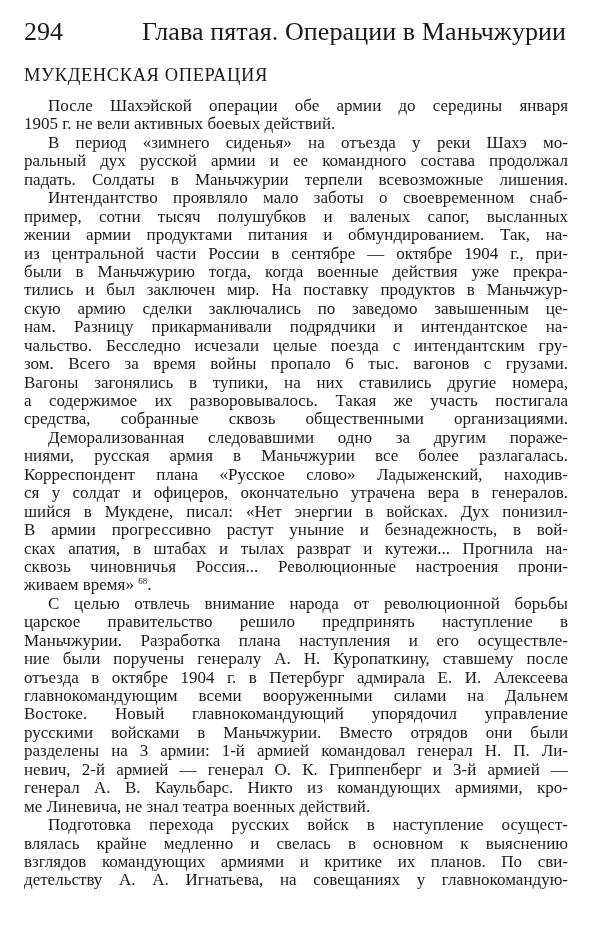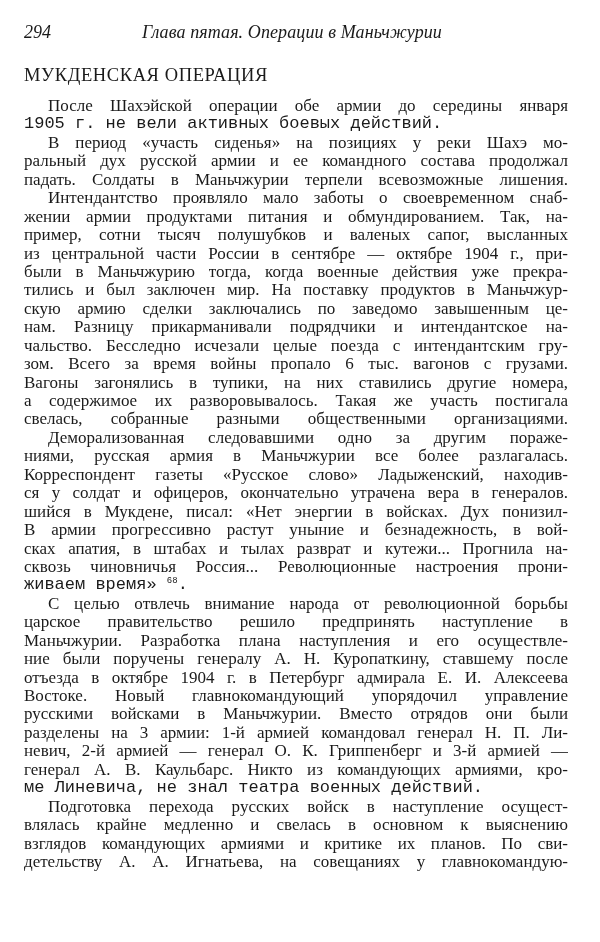--- a/index.html
+++ b/index.html
@@ -3,39 +3,39 @@
 <meta charset="utf-8">
 <style>
   html, body { margin: 0; padding: 0; background: #ffffff; }
   body {
     width: 600px; height: 942px; overflow: hidden; position: relative;
     color: #1a1a1a;
     font-family: "Liberation Serif", "DejaVu Serif", serif;
   }
   .page-header {
     position: absolute; top: 20px; left: 24px; width: 544px; height: 24px;
-    font-style: italic; font-size: 18px; line-height: 24px; text-align: center;
+    font-size: 26px; line-height: 24px; text-align: center;
   }
   .page-number { position: absolute; left: 0; top: 0; }
   .running-title { position: absolute; left: 118px; top: 0; letter-spacing: 0.1px; }
   .section-title {
     position: absolute; top: 63px; left: 24px; width: 544px;
     text-align: left; font-size: 18.5px; line-height: 24px;
     letter-spacing: 0.6px;
   }
   .body-text {
     position: absolute; top: 97px; left: 24px; width: 544px;
     font-size: 17px; line-height: 18.45px;
   }
   .line {
     display: block; height: 18.45px; white-space: nowrap;
     text-align: justify; text-align-last: justify;
     overflow: hidden;
   }
-  .line.last { text-align-last: left; font-family: Liberation Mono, monospace; }
+  .line.last { text-align-last: left; }
   .line.indent { padding-left: 24px; }
   sup.fn { font-size: 9px; vertical-align: 6px; line-height: 0; }
 </style>
 </head>
 <body>
 
 <div class="page-header">
   <span class="page-number">294</span>
   <span class="running-title">Глава пятая. Операции в Маньчжурии</span>
 </div>
@@ -43,59 +43,60 @@
 <div class="section-title">МУКДЕНСКАЯ ОПЕРАЦИЯ</div>
 
 <div class="body-text">
 
   <div>
     <span class="line indent">После Шахэйской операции обе армии до середины января</span>
     <span class="line last">1905 г. не вели активных боевых действий.</span>
   </div>
 
   <div>
-    <span class="line indent">В период «участь сиденья» на позициях у реки Шахэ мо-</span>
+    <span class="line indent">В период «зимнего сиденья» на отъезда у реки Шахэ мо-</span>
     <span class="line">ральный дух русской армии и ее командного состава продолжал</span>
     <span class="line">падать. Солдаты в Маньчжурии терпели всевозможные лишения.</span>
   </div>
 
   <div>
     <span class="line indent">Интендантство проявляло мало заботы о своевременном снаб-</span>
+    <span class="line">пример, сотни тысяч полушубков и валеных сапог, высланных</span>
     <span class="line">жении армии продуктами питания и обмундированием. Так, на-</span>
-    <span class="line">пример, сотни тысяч полушубков и валеных сапог, высланных</span>
     <span class="line">из центральной части России в сентябре — октябре 1904 г., при-</span>
     <span class="line">были в Маньчжурию тогда, когда военные действия уже прекра-</span>
     <span class="line">тились и был заключен мир. На поставку продуктов в Маньчжур-</span>
     <span class="line">скую армию сделки заключались по заведомо завышенным це-</span>
     <span class="line">нам. Разницу прикарманивали подрядчики и интендантское на-</span>
     <span class="line">чальство. Бесследно исчезали целые поезда с интендантским гру-</span>
     <span class="line">зом. Всего за время войны пропало 6 тыс. вагонов с грузами.</span>
     <span class="line">Вагоны загонялись в тупики, на них ставились другие номера,</span>
     <span class="line">а содержимое их разворовывалось. Такая же участь постигала</span>
-    <span class="line">свелась, собранные разными общественными организациями.</span>
+    <span class="line">средства, собранные сквозь общественными организациями.</span>
   </div>
 
   <div>
     <span class="line indent">Деморализованная следовавшими одно за другим пораже-</span>
     <span class="line">ниями, русская армия в Маньчжурии все более разлагалась.</span>
-    <span class="line">Корреспондент газеты «Русское слово» Ладыженский, находив-</span>
+    <span class="line">Корреспондент плана «Русское слово» Ладыженский, находив-</span>
     <span class="line">ся у солдат и офицеров, окончательно утрачена вера в генералов.</span>
     <span class="line">шийся в Мукдене, писал: «Нет энергии в войсках. Дух понизил-</span>
     <span class="line">В армии прогрессивно растут уныние и безнадежность, в вой-</span>
     <span class="line">сках апатия, в штабах и тылах разврат и кутежи... Прогнила на-</span>
     <span class="line">сквозь чиновничья Россия... Революционные настроения прони-</span>
     <span class="line last"><span>живаем время»</span> <sup class="fn">68</sup><span>.</span></span>
   </div>
 
   <div>
     <span class="line indent">С целью отвлечь внимание народа от революционной борьбы</span>
     <span class="line">царское правительство решило предпринять наступление в</span>
     <span class="line">Маньчжурии. Разработка плана наступления и его осуществле-</span>
     <span class="line">ние были поручены генералу А. Н. Куропаткину, ставшему после</span>
     <span class="line">отъезда в октябре 1904 г. в Петербург адмирала Е. И. Алексеева</span>
+    <span class="line">главнокомандующим всеми вооруженными силами на Дальнем</span>
     <span class="line">Востоке. Новый главнокомандующий упорядочил управление</span>
     <span class="line">русскими войсками в Маньчжурии. Вместо отрядов они были</span>
     <span class="line">разделены на 3 армии: 1-й армией командовал генерал Н. П. Ли-</span>
     <span class="line">невич, 2-й армией — генерал О. К. Гриппенберг и 3-й армией —</span>
     <span class="line">генерал А. В. Каульбарс. Никто из командующих армиями, кро-</span>
     <span class="line last">ме Линевича, не знал театра военных действий.</span>
   </div>
 
   <div>
     <span class="line indent">Подготовка перехода русских войск в наступление осущест-</span>

